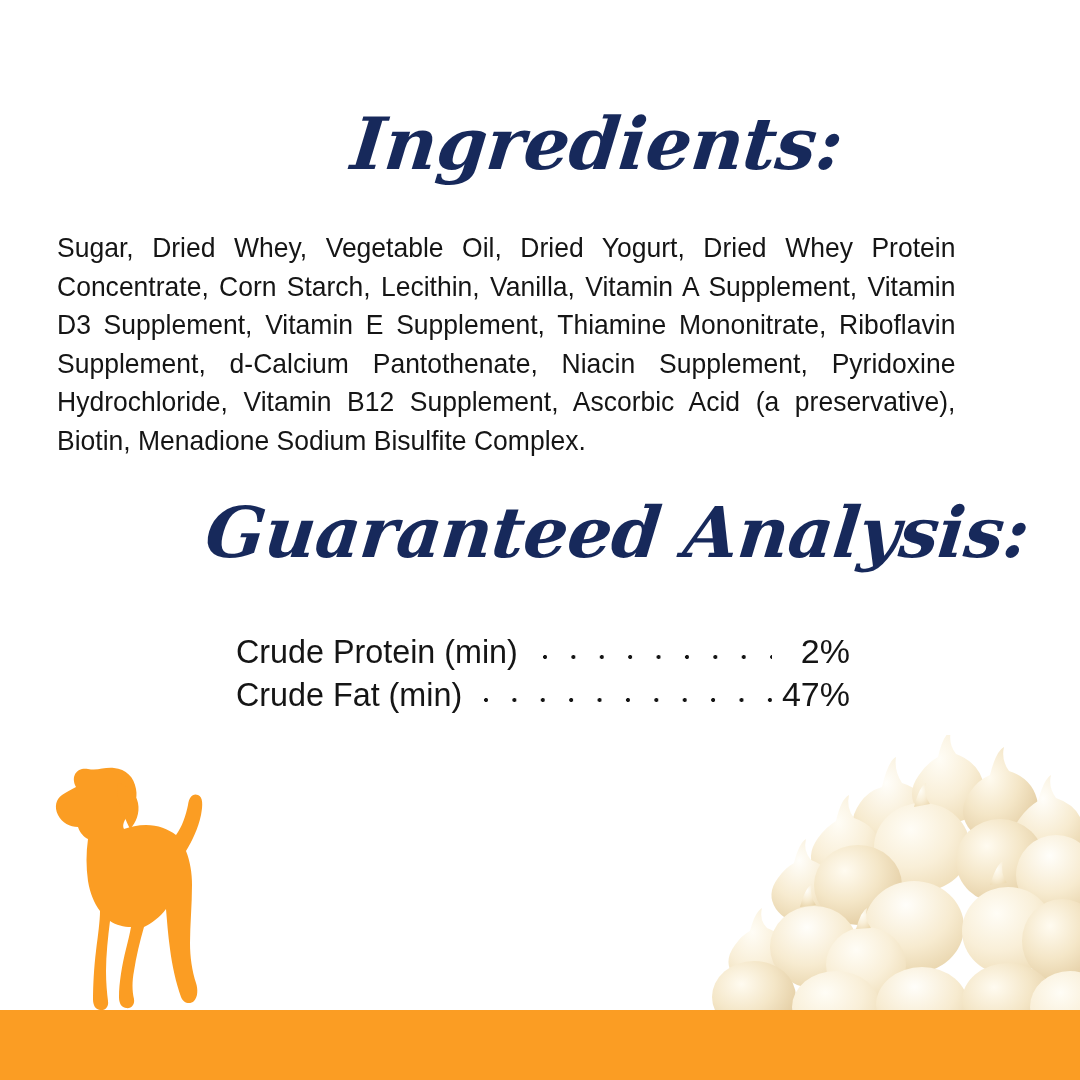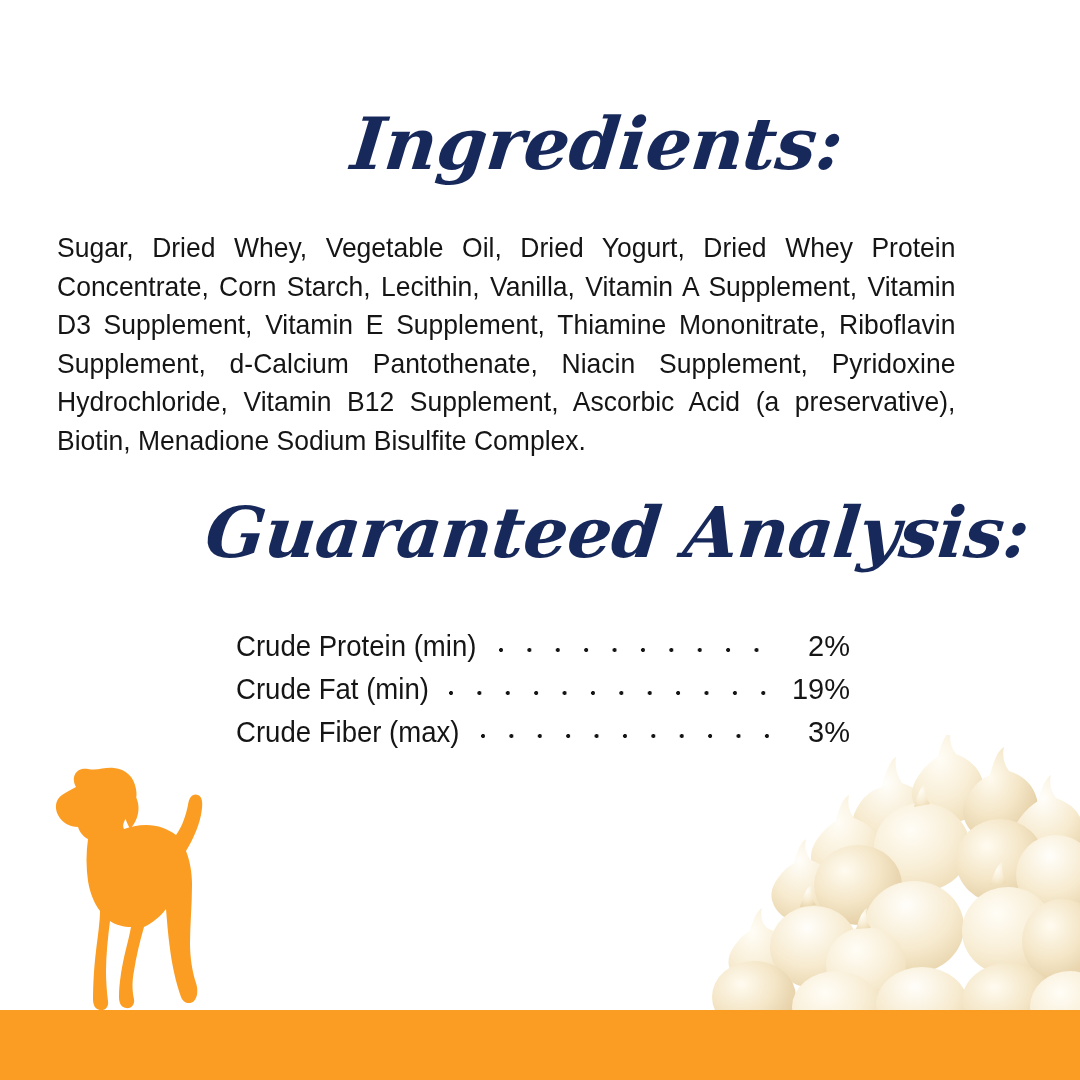--- a/index.html
+++ b/index.html
@@ -63,24 +63,24 @@
 
   
   #analysis-table {
     position: absolute;
     left: 236px;
     top: 630px;
     width: 614px;
   }
   .analysis-row {
     display: flex;
-    align-items: flex-start;
+    align-items: center;
     height: 43px;
     font-family: "Liberation Sans Narrow", "Liberation Sans", sans-serif;
-    font-size: 29px;
+    font-size: 34px;
     color: #151515;
   }
   .analysis-label {
     white-space: nowrap;
     transform: scaleX(0.95);
     transform-origin: left center;
   }
   .analysis-leader {
     flex: 1 1 auto;
     position: relative;
@@ -152,28 +152,23 @@
 
     <div class="analysis-row">
       <span class="analysis-label">Crude Protein (min)</span>
       <span class="analysis-leader"></span>
       <span class="analysis-value">2%</span>
     </div>
 
     <div class="analysis-row">
       <span class="analysis-label">Crude Fat (min)</span>
       <span class="analysis-leader"></span>
-      <span class="analysis-value">19%</span>
+      <span class="analysis-value">47%</span>
     </div>
 
-    <div class="analysis-row">
-      <span class="analysis-label">Crude Fiber (max)</span>
-      <span class="analysis-leader"></span>
-      <span class="analysis-value">3%</span>
-    </div>
 
 
   </div>
 
   <div id="chips-pile">
     <svg width="392" height="290" viewBox="0 0 392 290" xmlns="http://www.w3.org/2000/svg">
       <defs>
         <radialGradient id="chipA" cx="38%" cy="30%" r="78%">
           <stop offset="0%" stop-color="#FFFDF6"></stop>
           <stop offset="55%" stop-color="#F9EFD8"></stop>

